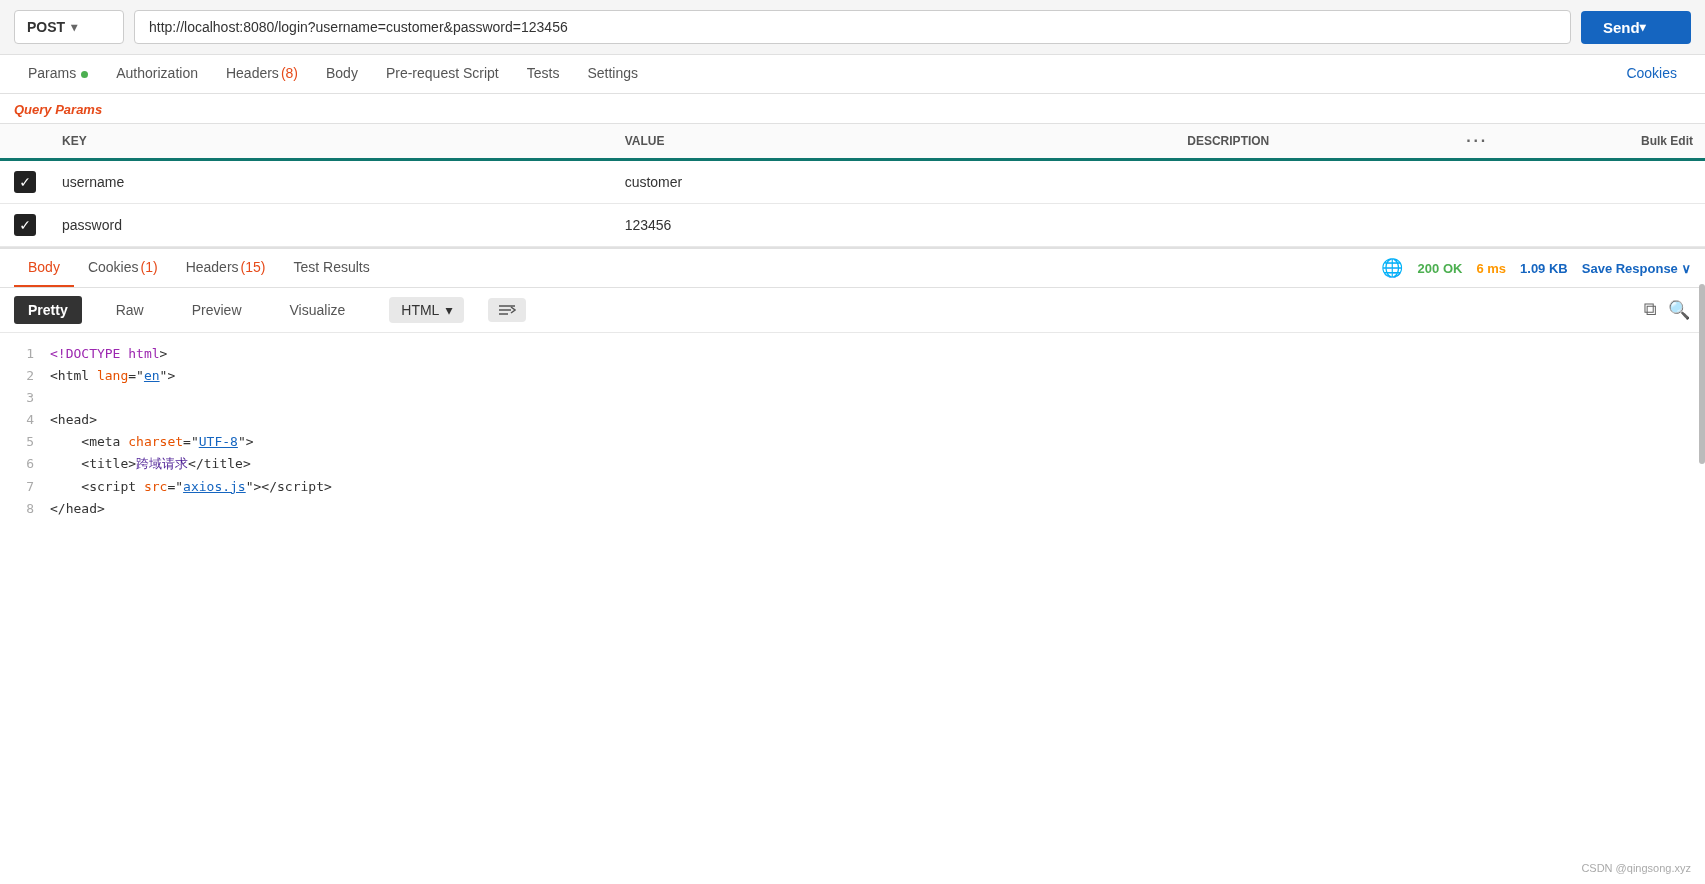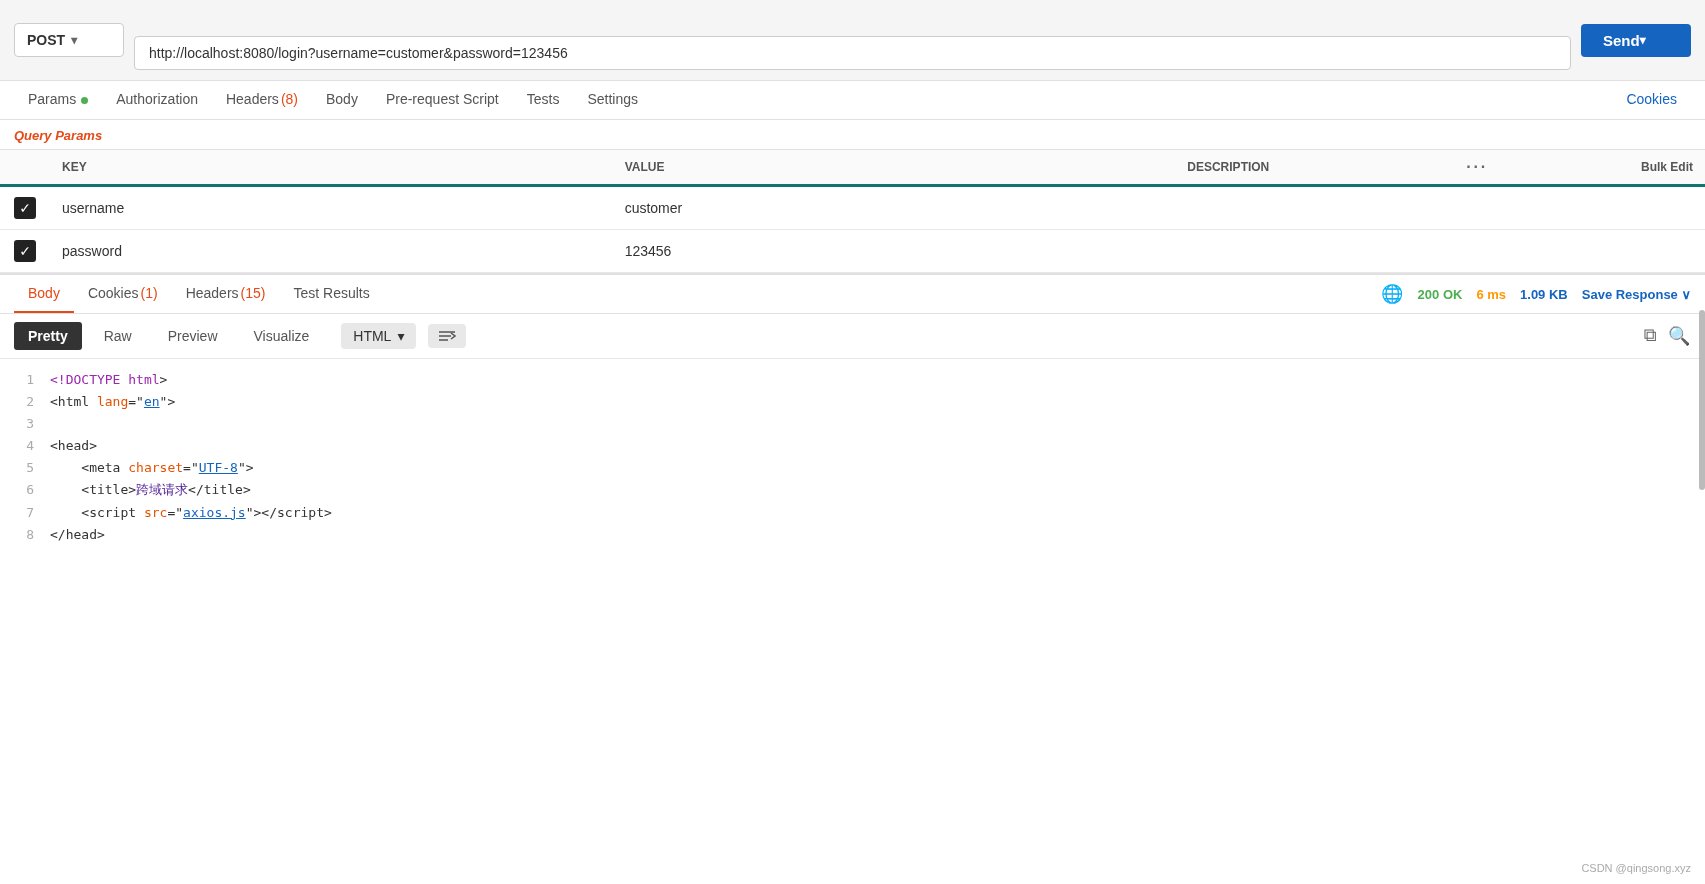--- a/index.html
+++ b/index.html
@@ -29,21 +29,20 @@
     }
     .method-select .chevron { color: #666; font-size: 12px; }
     .url-bar {
       flex: 1;
       background: #fff;
       border: 1px solid #ccc;
       border-radius: 4px;
       padding: 8px 14px;
       font-size: 14px;
       color: #333;
-      margin-top: 26px;
     }
     .send-btn {
       display: flex;
       align-items: center;
       background: #1565c0;
       color: #fff;
       border: none;
       border-radius: 4px;
       padding: 8px 22px;
       font-size: 15px;
@@ -156,21 +155,21 @@
     .status-ok { color: #4caf50; font-weight: 600; }
     .status-time { color: #ff9800; font-weight: 600; }
     .status-size { color: #1565c0; font-weight: 600; }
     .save-response-btn { color: #1565c0; font-weight: 600; cursor: pointer; font-size: 13px; }
 
     
     .format-bar {
       display: flex;
       align-items: center;
       padding: 8px 14px;
-      gap: 8px;
+      gap: 20px;
       border-bottom: 1px solid #e8e8e8;
     }
     .fmt-tab {
       padding: 6px 14px;
       font-size: 14px;
       color: #555;
       cursor: pointer;
       border-radius: 3px;
     }
     .fmt-tab.active { background: #333; color: #fff; font-weight: 600; border-radius: 3px; }

